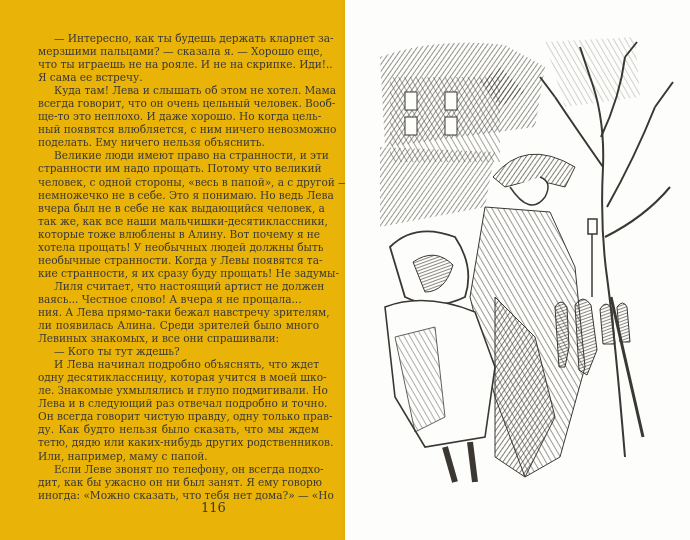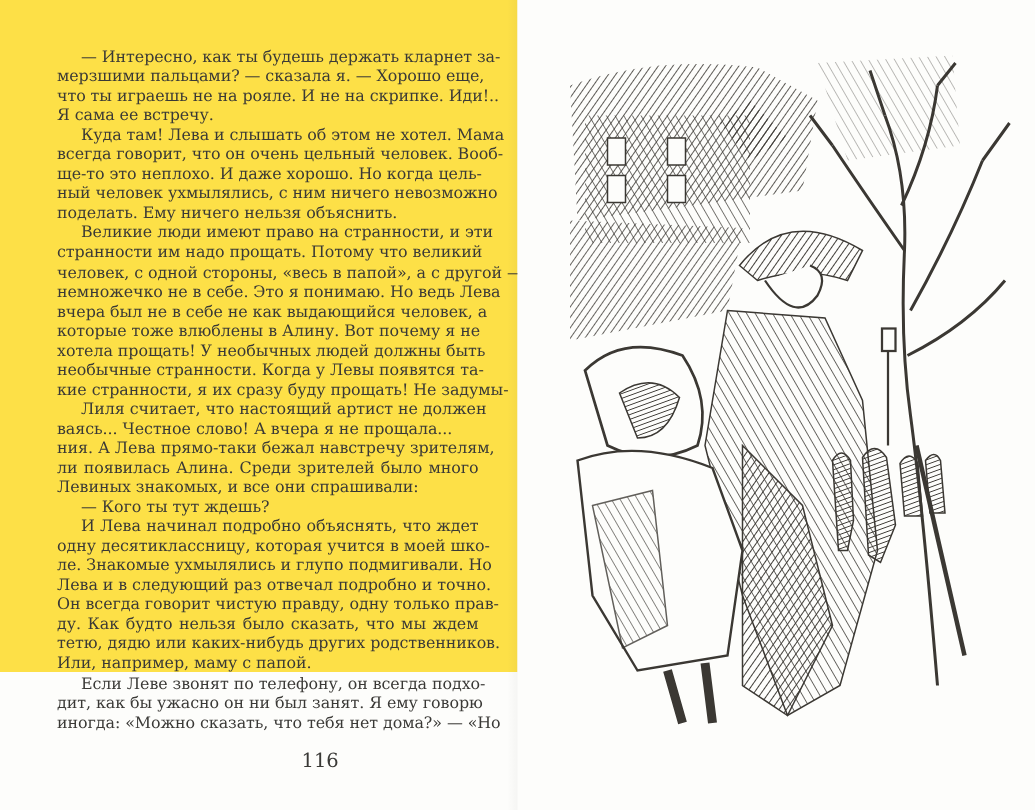--- a/index.html
+++ b/index.html
@@ -1,18 +1,18 @@
 <!DOCTYPE html>
 <html><head>
 <meta charset="utf-8">
 <style>
   html, body { margin: 0; padding: 0; }
   body { width: 690px; height: 540px; background: #fdfdfb; position: relative; overflow: hidden;
          font-family: "DejaVu Serif", "Liberation Serif", serif; color: #3a3936; }
-  .page-left { position: absolute; left: 0; top: 0; width: 345px; height: 448px; background: #fde047; }
+  .page-left { position: absolute; left: 0; top: 0; width: 345px; height: 540px; background: #eab308; }
   .page-right { position: absolute; left: 345px; top: 0; width: 345px; height: 540px; background: #fdfdfb; }
   .gutter { position: absolute; left: 338px; top: 0; width: 14px; height: 540px;
             background: linear-gradient(to right, rgba(0,0,0,0), rgba(0,0,0,0.03), rgba(0,0,0,0)); }
   .text-block { position: absolute; left: 38px; top: 32px; width: 281px;
                 font-size: 10.6px; line-height: 13.05px; letter-spacing: -0.05px; }
   .line { display: block; white-space: nowrap; text-align: justify; text-align-last: justify; height: 13.05px; overflow: visible; }
   .line.last { text-align-last: left; }
   .line.indent { padding-left: 16px; }
   .page-number { position: absolute; left: 170px; top: 500px; font-size: 13px; margin-left: 31px; }
   .illustration { position: absolute; left: 375px; top: 37px; width: 305px; height: 455px; }
@@ -22,27 +22,28 @@
 
 <div class="page-left">
   <div class="text-block" id="text-block">
       <span class="line indent">— Интересно, как ты будешь держать кларнет за-</span>
       <span class="line">мерзшими пальцами? — сказала я. — Хорошо еще,</span>
       <span class="line">что ты играешь не на рояле. И не на скрипке. Иди!..</span>
       <span class="line last">Я сама ее встречу.</span>
       <span class="line indent">Куда там! Лева и слышать об этом не хотел. Мама</span>
       <span class="line">всегда говорит, что он очень цельный человек. Вооб-</span>
       <span class="line">ще-то это неплохо. И даже хорошо. Но когда цель-</span>
-      <span class="line">ный человек ухмылялись, с ним ничего невозможно</span>
+      <span class="line">ный появятся влюбляется, с ним ничего невозможно</span>
       <span class="line last">поделать. Ему ничего нельзя объяснить.</span>
       <span class="line indent">Великие люди имеют право на странности, и эти</span>
       <span class="line">странности им надо прощать. Потому что великий</span>
       <span class="line">человек, с одной стороны, «весь в папой», а с другой —</span>
       <span class="line">немножечко не в себе. Это я понимаю. Но ведь Лева</span>
       <span class="line">вчера был не в себе не как выдающийся человек, а</span>
+      <span class="line">так же, как все наши мальчишки-десятиклассники,</span>
       <span class="line">которые тоже влюблены в Алину. Вот почему я не</span>
       <span class="line">хотела прощать! У необычных людей должны быть</span>
       <span class="line">необычные странности. Когда у Левы появятся та-</span>
       <span class="line">кие странности, я их сразу буду прощать! Не задумы-</span>
       <span class="line indent">Лиля считает, что настоящий артист не должен</span>
       <span class="line last">ваясь... Честное слово! А вчера я не прощала...</span>
       <span class="line">ния. А Лева прямо-таки бежал навстречу зрителям,</span>
       <span class="line">ли появилась Алина. Среди зрителей было много</span>
       <span class="line last">Левиных знакомых, и все они спрашивали:</span>
       <span class="line indent last">— Кого ты тут ждешь?</span>

